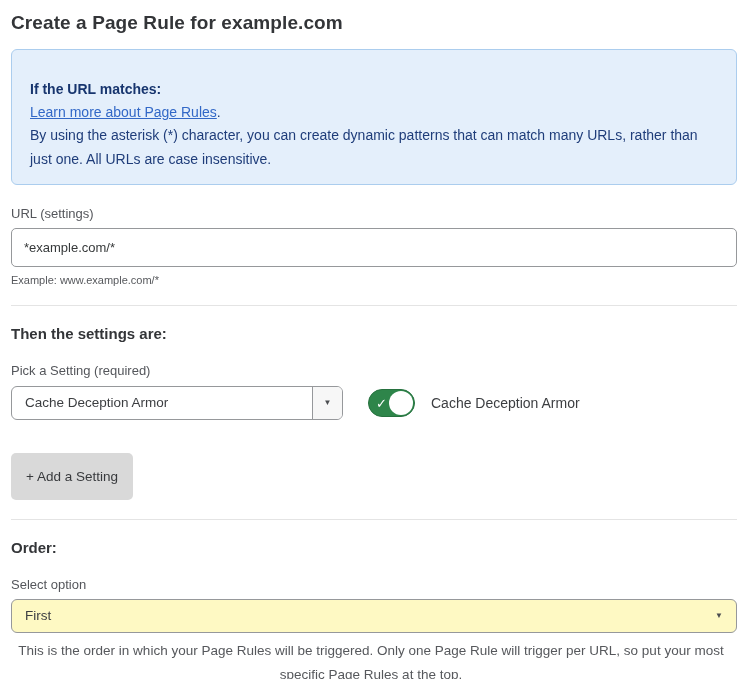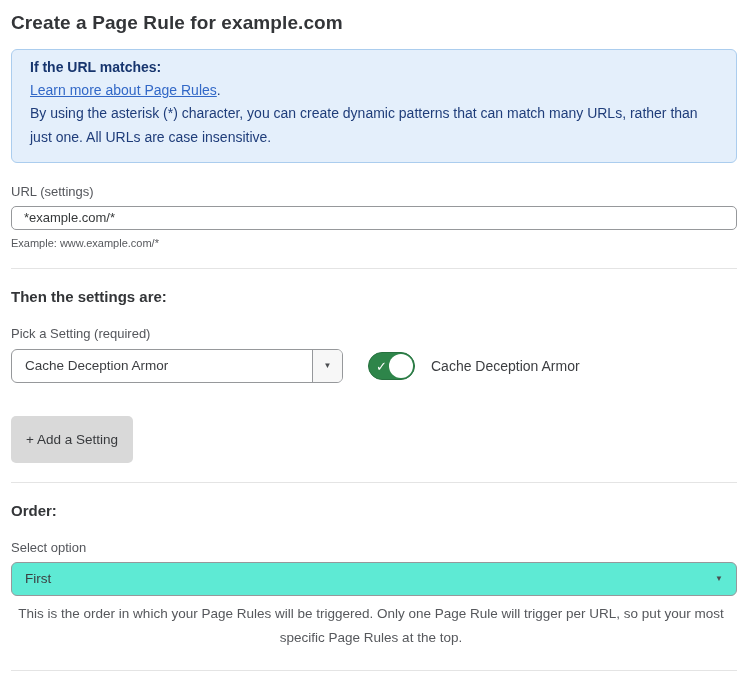--- a/index.html
+++ b/index.html
@@ -16,21 +16,21 @@
     font-size: 19px;
     font-weight: 700;
     color: #333538;
     letter-spacing: 0.1px;
   }
   .info-box {
     margin-top: 15px;
     background: #e4effb;
     border: 1px solid #abcdee;
     border-radius: 6px;
-    padding: 6px 18px 13px 18px;
+    padding: 28px 18px 13px 18px;
     color: #1f3d7a;
     font-size: 14px;
     line-height: 1.66;
   }
   .info-box .info-heading {
     font-weight: 700;
     color: #17356e;
   }
   .info-box a.learn-link {
     color: #3268c7;
@@ -38,21 +38,21 @@
     cursor: pointer;
   }
   .field-label {
     margin-top: 21px;
     font-size: 13px;
     color: #54565b;
   }
   .text-input {
     margin-top: 7px;
     width: 100%;
-    height: 24px;
+    height: 39px;
     border: 1px solid #96989b;
     border-radius: 5px;
     padding: 0 12px;
     font-family: "Liberation Sans", "DejaVu Sans", sans-serif;
     font-size: 13px;
     color: #36393a;
     background: #fff;
     outline: none;
   }
   .helper-text {
@@ -156,21 +156,21 @@
     background: #d9d9d9;
     color: #383a3d;
   }
   .add-setting-btn { margin-top: 33px; }
   .full-select {
     margin-top: 7px;
     width: 100%;
     height: 33px;
     border: 1px solid #96989b;
     border-radius: 6px;
-    background: #5eead4;
+    background: #fef9c3;
     display: flex;
     align-items: center;
     justify-content: space-between;
     padding: 16px 13px;
     font-size: 13.5px;
     color: #3c3e41;
     cursor: pointer;
   }
   .order-helper {
     margin-top: 6px;

